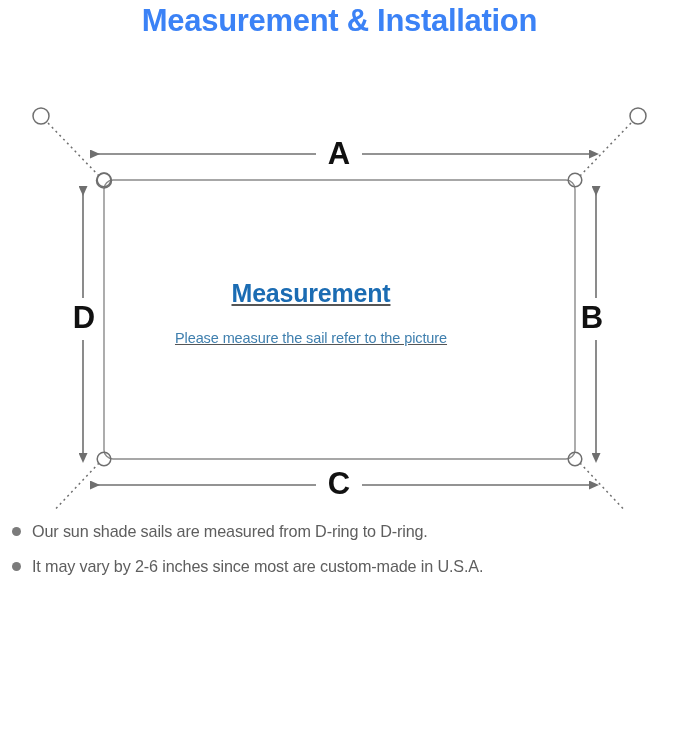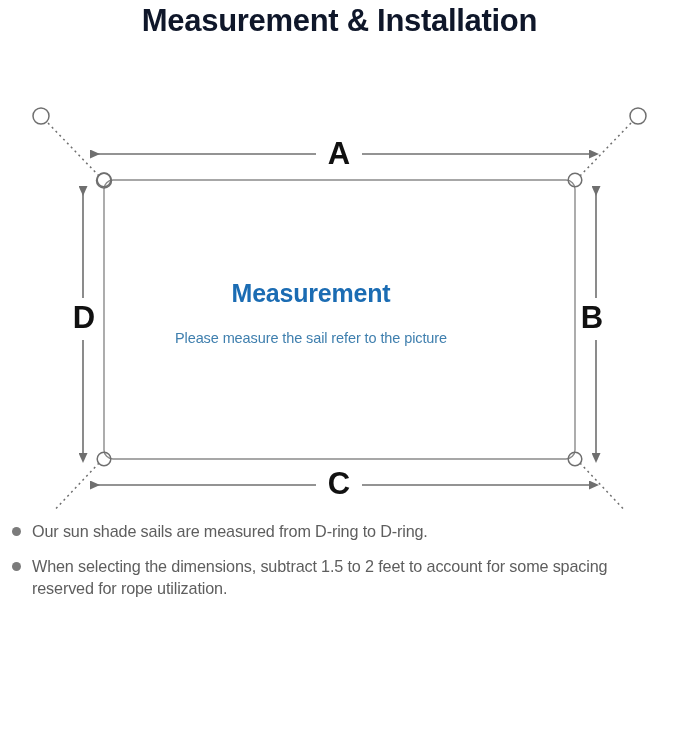--- a/index.html
+++ b/index.html
@@ -14,21 +14,21 @@
     color: #555555;
     overflow: hidden;
     position: relative;
   }
 
   
   .title {
     text-align: center;
     font-size: 31px;
     font-weight: bold;
-    color: #0f172a;
+    color: #3b82f6;
     letter-spacing: -0.3px;
     padding-top: 2px;
     line-height: 38px;
     font-family: "Liberation Sans", sans-serif;
   }
 
   
   .diagram-wrap {
     position: relative;
     width: 679px;
@@ -55,20 +55,21 @@
   .dim-c { left: 320px; top: 428px; width: 38px; }
   .dim-d { left: 67px; top: 262px; width: 34px; }
 
   
   .center-block {
     position: absolute;
     left: 0;
     top: 238px;
     width: 622px;
     text-align: center;
+    text-decoration: underline;
   }
   .center-title {
     font-size: 25px;
     font-weight: bold;
     color: #1b6cb3;
     line-height: 30px;
     letter-spacing: -0.2px;
   }
   .center-sub {
     font-size: 14.5px;
@@ -169,15 +170,15 @@
   </div>
 </div>
 
 <div class="notes">
   <div class="note-item">
     <span class="note-bullet"></span>
     <span class="note-text">Our sun shade sails are measured from D-ring to D-ring.</span>
   </div>
   <div class="note-item">
     <span class="note-bullet"></span>
-    <span class="note-text">When selecting the dimensions, subtract 1.5 to 2 feet to account for some spacing reserved for rope utilization.</span>
+    <span class="note-text">It may vary by 2-6 inches since most are custom-made in U.S.A.</span>
   </div>
 </div>
 
 </body></html>

